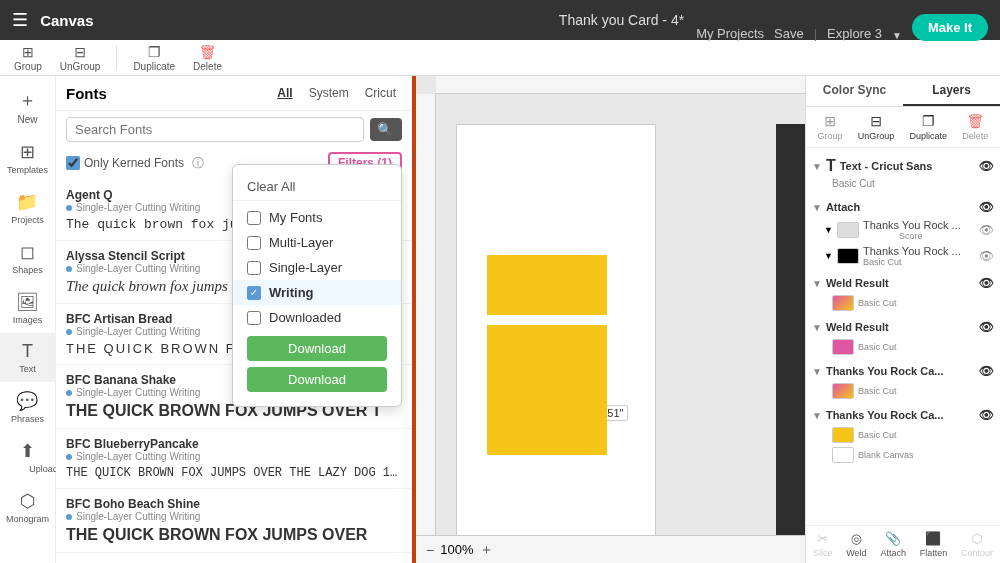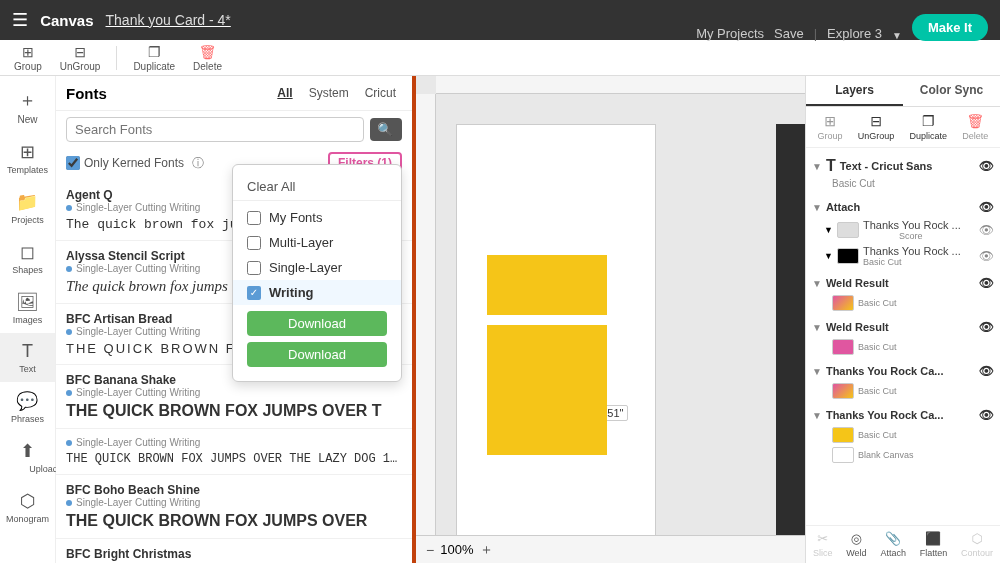--- a/index.html
+++ b/index.html
@@ -138,21 +138,21 @@
     
     ::-webkit-scrollbar { width: 6px; }
     ::-webkit-scrollbar-thumb { background: #ccc; border-radius: 3px; }
   </style>
 </head>
 <body>
 
 <div id="topbar">
   <span style="font-size:18px; cursor:pointer;">☰</span>
   <span style="font-size:15px; font-weight:600; color:#fff;">Canvas</span>
-  <div style="flex:1; text-align:left;text-decoration:underline;">
+  <div style="flex:1; text-align:right;">
     <span style="font-size:14px; color:#ddd;">Thank you Card - 4*</span>
   </div>
   <div class="right-controls" style="display:flex; align-items:flex-end; gap:10px;">
     <span style="font-size:13px; color:#ccc; cursor:pointer;">My Projects</span>
     <span style="font-size:13px; color:#ccc; cursor:pointer;">Save</span>
     <span style="color:#666;">|</span>
     <span style="font-size:13px; color:#ccc; cursor:pointer;">Explore 3</span>
     <span style="color:#ccc; font-size:10px;">▼</span>
     <button style="background:#00c4a7; color:#fff; border:none; border-radius:20px; padding:6px 16px; font-size:13px; font-weight:600; cursor:pointer;margin-top:14px;">Make It</button>
   </div>
@@ -268,20 +268,21 @@
       </div>
       <div class="font-item">
         <div class="font-name">BFC Banana Shake</div>
         <div class="font-meta">
             <span class="dot"></span>
             <span>Single-Layer Cutting Writing</span>
           </div>
         <div class="font-preview preview-banana">THE QUICK BROWN FOX JUMPS OVER T</div>
       </div>
       <div class="font-item">
+        <div class="font-name">BFC BlueberryPancake</div>
         <div class="font-meta">
             <span class="dot"></span>
             <span>Single-Layer Cutting Writing</span>
           </div>
         <div class="font-preview preview-blueberry">THE QUICK BROWN FOX JUMPS OVER THE LAZY DOG 12345 - July</div>
       </div>
       <div class="font-item">
         <div class="font-name">BFC Boho Beach Shine</div>
         <div class="font-meta">
             <span class="dot"></span>
@@ -306,20 +307,24 @@
         <span>Multi-Layer</span>
       </div>
       <div class="dd-option">
         <input type="checkbox" style="">
         <span>Single-Layer</span>
       </div>
       <div class="dd-option checked-writing">
         <span class="check-writing">✓</span>
         <span style="font-weight:600;">Writing</span>
       </div>
+      <div class="dd-option">
+        <input type="checkbox" style="">
+        <span>Downloaded</span>
+      </div>
       <button class="dd-download-btn">Download</button>
       <button class="dd-download-btn">Download</button>
     </div>
   </div>
 
   <div id="canvas-area">
     <div class="ruler-h"></div>
     <div class="ruler-v"></div>
     <div class="canvas-content">
 
@@ -339,22 +344,22 @@
     <div id="bottombar">
       <button class="zoom-btn">−</button>
       <span>100%</span>
       <button class="zoom-btn">＋</button>
     </div>
   </div>
 
   <div id="rightpanel">
 
     <div class="rp-tabs">
+      <div class="rp-tab">Color Sync</div>
       <div class="rp-tab active">Layers</div>
-      <div class="rp-tab">Color Sync</div>
     </div>
 
     <div class="rp-toolbar">
       <div class="rp-tool">
         <span class="rt-icon">⊞</span>
         <span>Group</span>
       </div>
       <div class="rp-tool active">
         <span class="rt-icon">⊟</span>
         <span>UnGroup</span>

